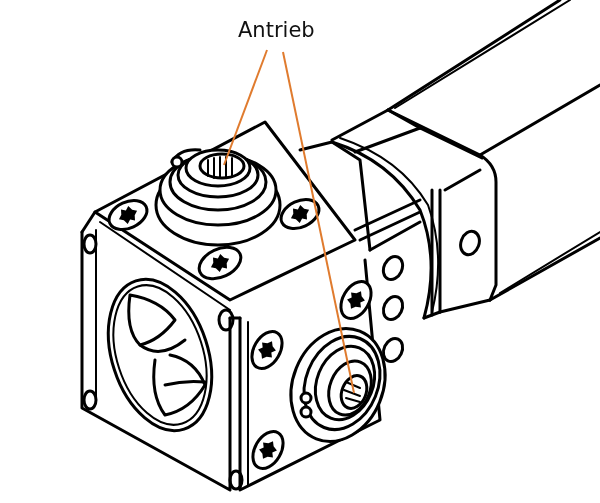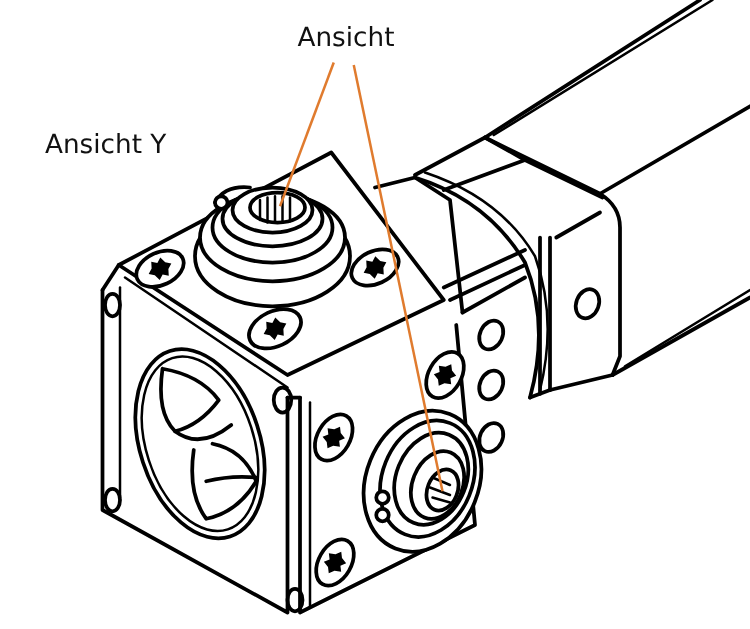--- a/index.html
+++ b/index.html
@@ -135,16 +135,15 @@
         <path class="blk" d="M-10,0 L-6,-3 L-4,-8 L0,-5 L4,-8 L6,-3 L10,0 L6,3 L4,8 L0,5 L-4,8 L-6,3 Z"></path>
       </g>
     </g>
 
     <g>
       <line class="ldr" x1="267" y1="50" x2="224" y2="165" stroke="#E07B2E"></line>
       <line class="ldr" x1="283" y1="52" x2="354" y2="393" stroke="#E07B2E"></line>
     </g>
   </svg>
 
-  <div class="label label-antrieb">Ansicht</div>
-  <div class="label label-ansicht">Ansicht Y</div>
+  <div class="label label-antrieb">Antrieb</div>
 
 </div>
 
 </body></html>

